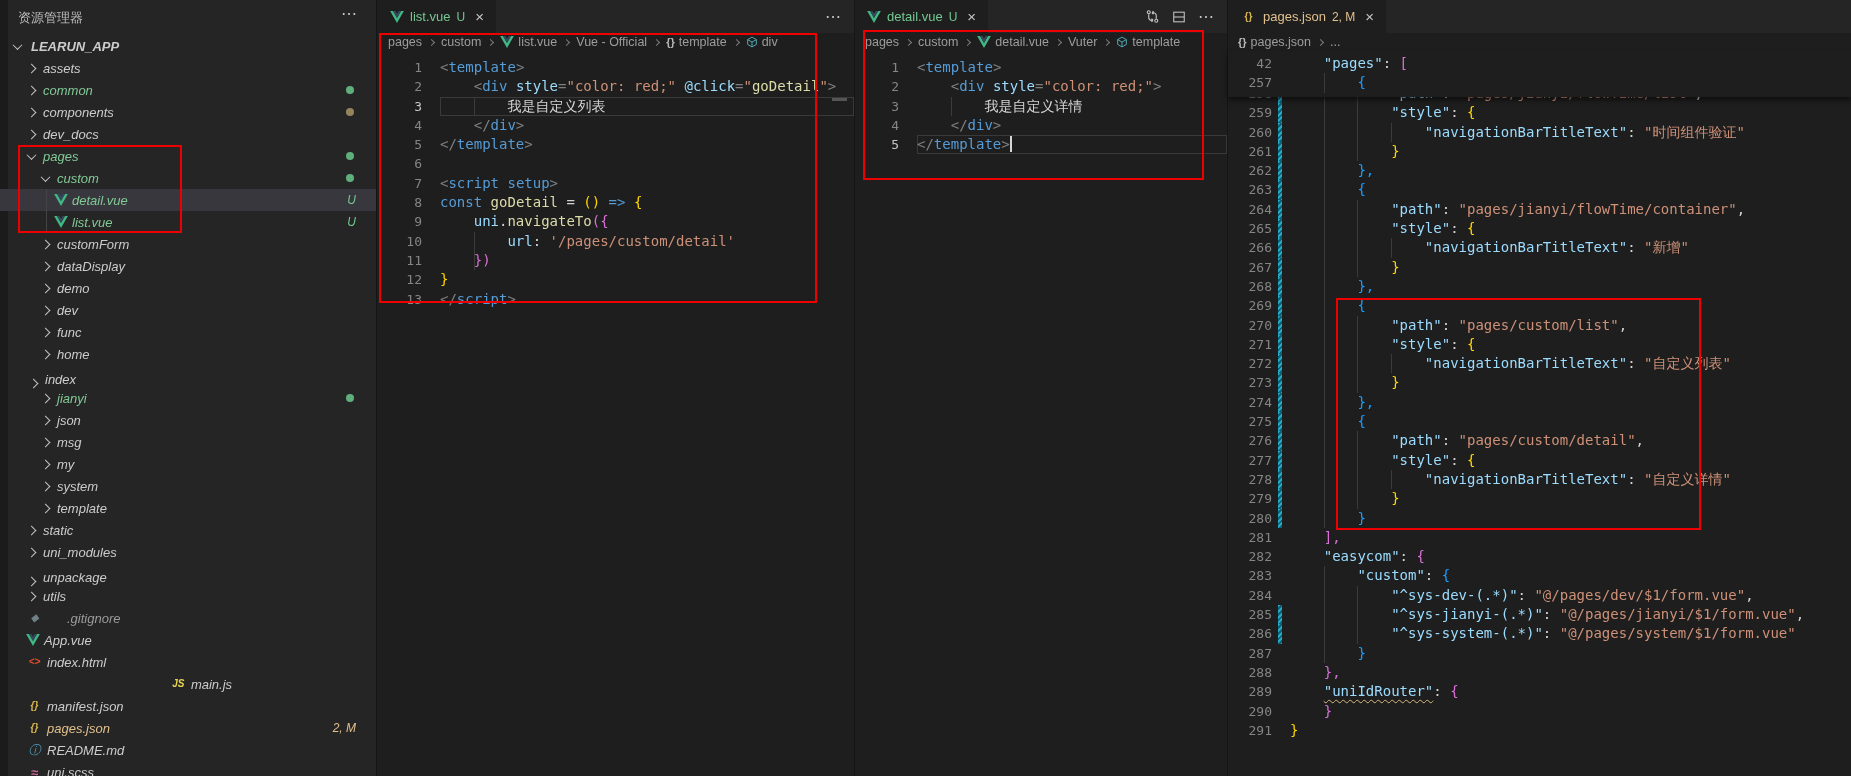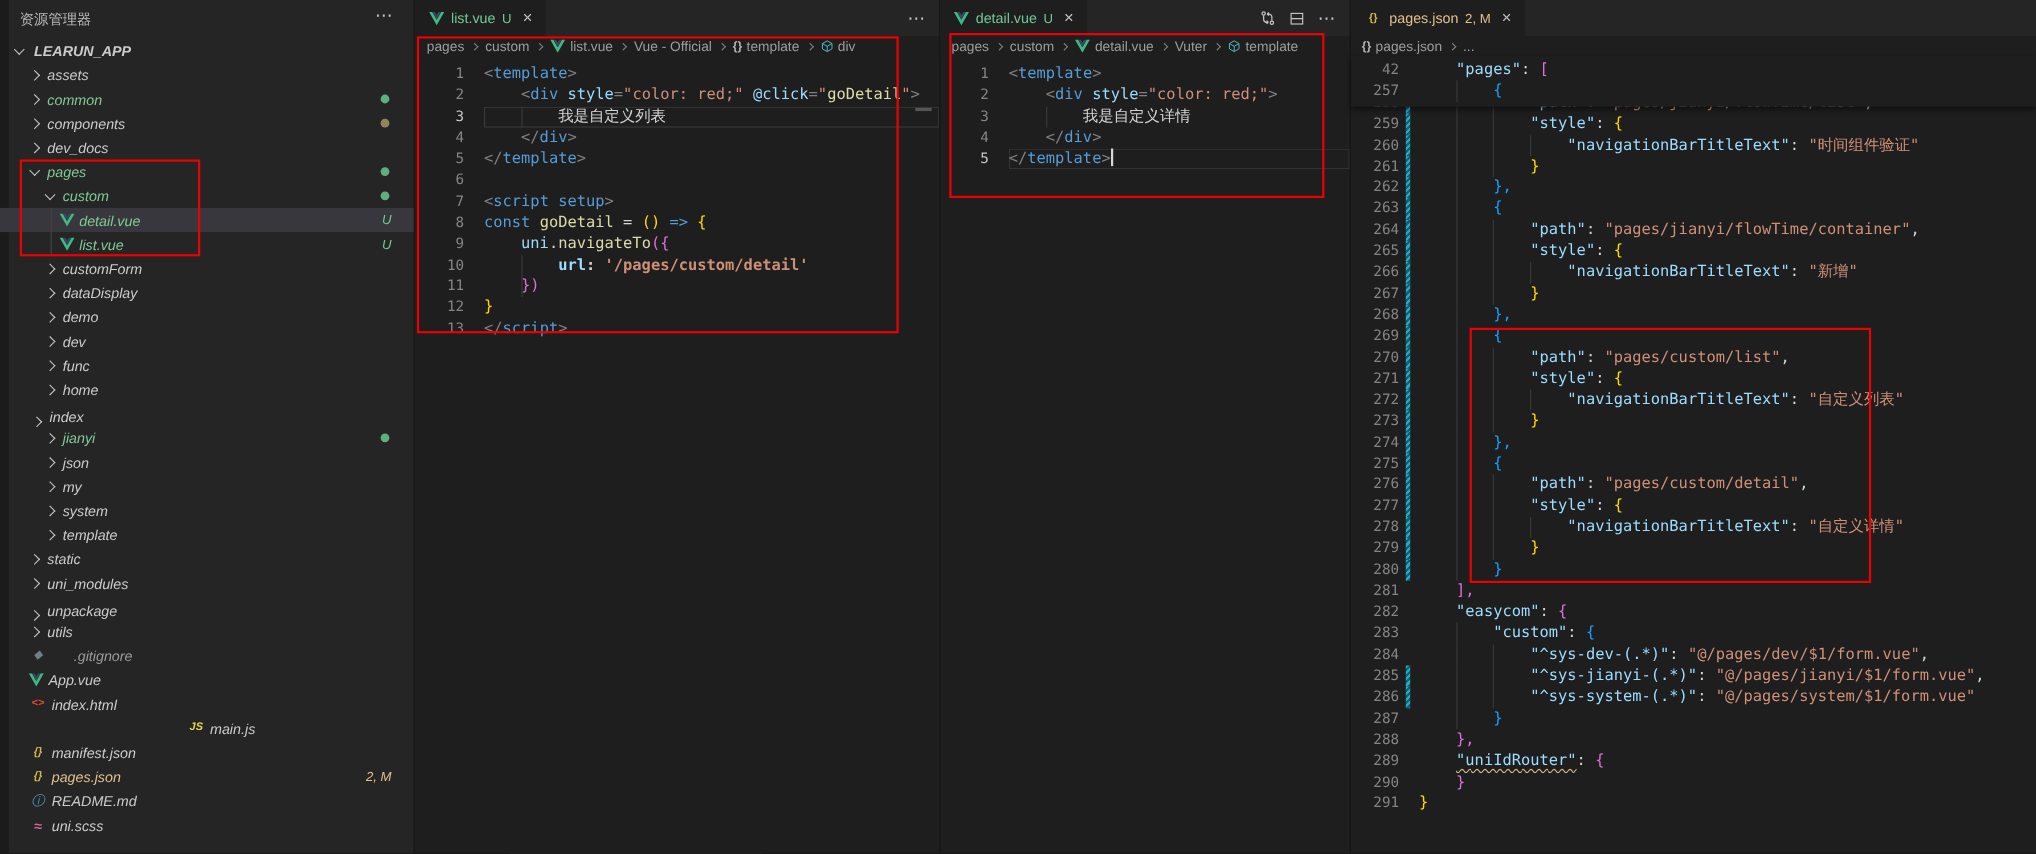--- a/index.html
+++ b/index.html
@@ -178,20 +178,24 @@
           <span class="chev"></span>
           <span class="lbl">jianyi</span>
           <span class="dot green"></span>
         </div>
         <div class="tree-row" style="padding-left: 40px;">
           <span class="chev"></span>
           <span class="lbl">json</span>
         </div>
         <div class="tree-row" style="padding-left: 40px;">
           <span class="chev"></span>
+          <span class="lbl">msg</span>
+        </div>
+        <div class="tree-row" style="padding-left: 40px;">
+          <span class="chev"></span>
           <span class="lbl">my</span>
         </div>
         <div class="tree-row" style="padding-left: 40px;">
           <span class="chev"></span>
           <span class="lbl">system</span>
         </div>
         <div class="tree-row" style="padding-left: 40px;">
           <span class="chev"></span>
           <span class="lbl">template</span>
         </div>
@@ -309,21 +313,21 @@
       <div class="code" style="padding-top: 7px;">
         <div class="cl"><span class="ln">1</span><span class="ct"><span style="padding-left: calc(0ch); display: inline-block;"><span class="tk-p">&lt;</span><span class="tk-t">template</span><span class="tk-p">&gt;</span></span></span></div>
         <div class="cl"><span class="ln">2</span><span class="ct"><span style="padding-left: calc(4ch); display: inline-block;"><span class="tk-p">&lt;</span><span class="tk-t">div</span><span class="tk-w"> </span><span class="tk-a">style</span><span class="tk-p">=</span><span class="tk-s">"color: red;"</span><span class="tk-w"> </span><span class="tk-a">@click</span><span class="tk-p">=</span><span class="tk-s">"</span><span class="tk-f">goDetail</span><span class="tk-s">"</span><span class="tk-p">&gt;</span></span></span></div>
         <div class="cl"><span class="ln cur">3</span><span class="ct cur"><span class="guide" style="left: calc(4ch);"></span><span style="padding-left: calc(8ch); display: inline-block;"><span class="tk-w">我是自定义列表</span></span></span></div>
         <div class="cl"><span class="ln">4</span><span class="ct"><span style="padding-left: calc(4ch); display: inline-block;"><span class="tk-p">&lt;/</span><span class="tk-t">div</span><span class="tk-p">&gt;</span></span></span></div>
         <div class="cl"><span class="ln">5</span><span class="ct"><span style="padding-left: calc(0ch); display: inline-block;"><span class="tk-p">&lt;/</span><span class="tk-t">template</span><span class="tk-p">&gt;</span></span></span></div>
         <div class="cl"><span class="ln">6</span><span class="ct"><span style="padding-left: calc(0ch); display: inline-block;"></span></span></div>
         <div class="cl"><span class="ln">7</span><span class="ct"><span style="padding-left: calc(0ch); display: inline-block;"><span class="tk-p">&lt;</span><span class="tk-t">script</span><span class="tk-w"> </span><span class="tk-k">setup</span><span class="tk-p">&gt;</span></span></span></div>
         <div class="cl"><span class="ln">8</span><span class="ct"><span style="padding-left: calc(0ch); display: inline-block;"><span class="tk-k">const</span><span class="tk-w"> </span><span class="tk-f">goDetail</span><span class="tk-w"> = </span><span class="tk-b1">()</span><span class="tk-k"> =&gt; </span><span class="tk-b1">{</span></span></span></div>
         <div class="cl"><span class="ln">9</span><span class="ct"><span style="padding-left: calc(4ch); display: inline-block;"><span class="tk-a">uni</span><span class="tk-w">.</span><span class="tk-f">navigateTo</span><span class="tk-b2">({</span></span></span></div>
-        <div class="cl"><span class="ln">10</span><span class="ct"><span class="guide" style="left: calc(4ch);"></span><span style="padding-left: calc(8ch); display: inline-block; font-weight: bold;"><span class="tk-a">url</span><span class="tk-w">: </span><span class="tk-s">'/pages/custom/detail'</span></span></span></div>
+        <div class="cl"><span class="ln">10</span><span class="ct"><span class="guide" style="left: calc(4ch);"></span><span style="padding-left: calc(8ch); display: inline-block;"><span class="tk-a">url</span><span class="tk-w">: </span><span class="tk-s">'/pages/custom/detail'</span></span></span></div>
         <div class="cl"><span class="ln">11</span><span class="ct"><span class="guide" style="left: calc(4ch);"></span><span style="padding-left: calc(4ch); display: inline-block;"><span class="tk-b2">})</span></span></span></div>
         <div class="cl"><span class="ln">12</span><span class="ct"><span style="padding-left: calc(0ch); display: inline-block;"><span class="tk-b1">}</span></span></span></div>
         <div class="cl"><span class="ln">13</span><span class="ct"><span style="padding-left: calc(0ch); display: inline-block;"><span class="tk-p">&lt;/</span><span class="tk-t">script</span><span class="tk-p">&gt;</span></span></span></div>
       </div>
     </div>
   <div class="pane" id="pane1">
       <div class="tabs">
         <div class="tab">
           <span class="vueic">
             <svg width="14" height="12" viewBox="0 0 16 14">

